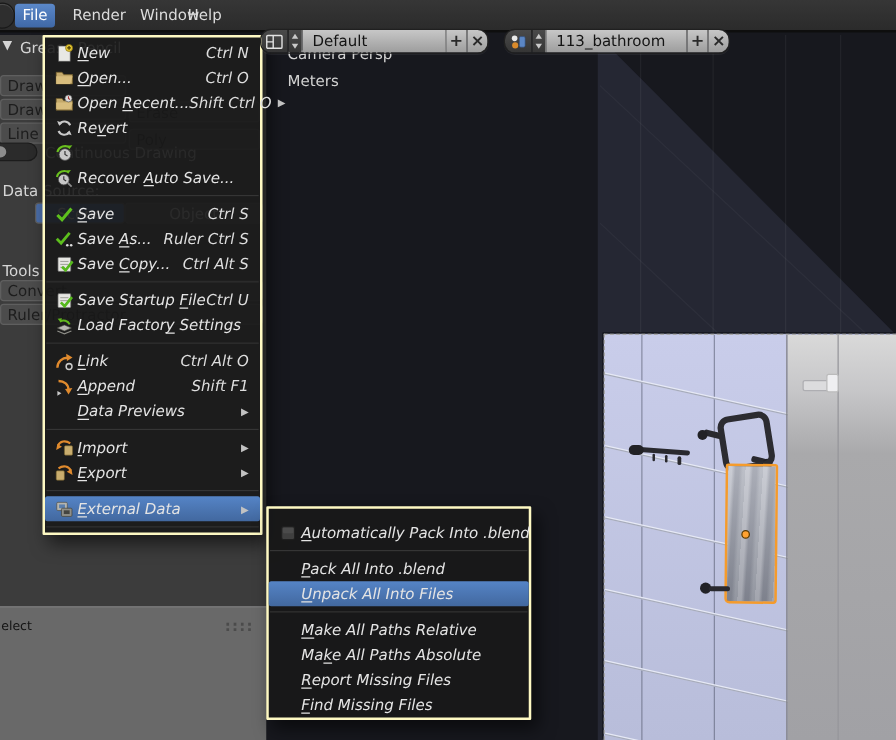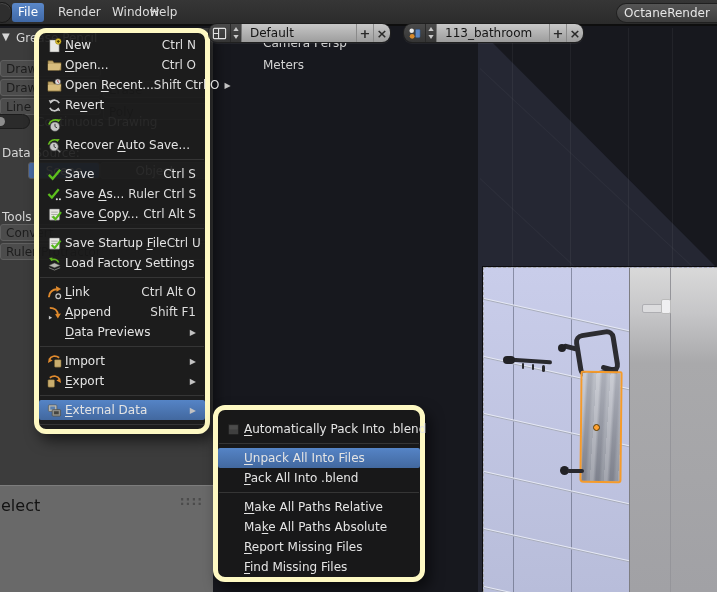--- a/index.html
+++ b/index.html
@@ -24,21 +24,21 @@
     border-left:1px solid #8a8a8a;font-weight:bold;font-size:13px;}
   #engine-btn{position:absolute;left:616px;top:3px;width:101px;height:20px;border-radius:10px 0 0 10px;
     background:linear-gradient(#555,#3d3d3d);border:1px solid #202020;border-right:none;color:#e6e6e6;
     display:flex;align-items:center;justify-content:center;}
   
   #viewport{position:absolute;left:0;top:28px;width:717px;height:564px;background:#17181e;z-index:1;}
   #vp-wedge{position:absolute;left:0;top:0;width:717px;height:564px;background:#252733;
     clip-path:polygon(478px 0px,717px 240px,717px 564px,478px 564px);}
   .vp-vline{position:absolute;top:0;width:1px;height:240px;background:rgba(255,255,255,.05);}
   .vp-diag{position:absolute;height:1px;width:420px;background:rgba(255,255,255,.04);transform-origin:left center;transform:rotate(43deg);}
-  .vp-text{position:absolute;color:#d2d2d2;z-index:2;margin-left:33px;}
+  .vp-text{position:absolute;color:#d2d2d2;z-index:2;}
   
   #cam{position:absolute;left:483px;top:239px;width:234px;height:325px;z-index:3;
     border-left:1px dashed #a8a8a8;border-top:1px dashed #a8a8a8;box-shadow:-1px -1px 0 rgba(0,0,0,.7);
     background:linear-gradient(180deg,#c9cdea,#b8bdda);overflow:hidden;}
   .grout-v{position:absolute;top:0;width:1px;height:100%;background:rgba(72,77,98,.5);}
   .tile-d{position:absolute;left:0;width:152px;height:2px;background:#e6e9f5;border-bottom:1px solid rgba(92,97,118,.45);
     transform-origin:left center;transform:rotate(12.5deg);}
   #grayband{position:absolute;left:145px;top:0;width:89px;height:100%;
     background:linear-gradient(180deg,#d9d9d9 0,#c6c6c8 45px,#a9a9ab 95px,#a1a1a5 100%);
     border-left:1px solid #7e7e82;}
@@ -60,25 +60,25 @@
   .gbtn{position:absolute;background:#4c4c4c;border:1px solid #5f5f5f;border-radius:3px;color:#1d1d1d;
     display:flex;align-items:center;padding:0 5px;height:17px;}
   .glabel{position:absolute;color:#d6d6d6;}
   #gscene{background:#4a6da8;color:#f2f2f2;justify-content:center;}
   #gobject{justify-content:center;color:#c9c9c9;background:#515151;}
   #gtoggle{position:absolute;left:-8px;top:86px;width:38px;height:15px;border-radius:8px;background:#2b2b2b;border:1px solid #1c1c1c;}
   #gtoggle i{position:absolute;left:3px;top:2px;width:9px;height:9px;border-radius:50%;background:#8d8d8d;}
   
   #bottom-panel{position:absolute;left:0;top:485px;width:213px;height:107px;background:#696969;z-index:4;
     border-top:1px solid #7d7d7d;}
-  #bottom-panel .title{position:absolute;left:1px;top:10px;color:#131313;font-size:16px;}
+  #bottom-panel .title{position:absolute;left:1px;top:10px;color:#131313;font-size:10px;}
   #bottom-panel .grip{position:absolute;right:10px;top:8px;color:#4b4b4b;font-weight:bold;letter-spacing:1px;}
   
-  .menu{position:absolute;background:rgba(24,24,24,.9);border:5px solid #fef9c3;border-radius:12px;
-    box-shadow:5px 7px 14px rgba(0,0,0,.55);padding-top:2px;color:#e4e4e4;}
+  .menu{position:absolute;background:rgba(24,24,24,.9);border:2px solid #fef9c3;border-radius:1px;
+    box-shadow:5px 7px 14px rgba(0,0,0,.55);padding-top:2px;color:#e4e4e4;font-style:italic;}
   #file-menu{left:34px;top:28px;width:176px;z-index:10;}
   #ext-menu{left:213px;top:405px;width:212px;z-index:11;padding-top:9px;}
   .mrow{display:flex;align-items:center;height:20px;padding:0 9px 0 4px;position:relative;}
   .mrow.hl{background:linear-gradient(#5584c6,#42689f);border-radius:2px;}
   .mico{width:22px;height:16px;flex:none;display:flex;align-items:center;justify-content:center;}
   .mico svg{width:15px;height:15px;}
   .mlabel{white-space:nowrap;}
   .mlabel u{text-underline-offset:2px;}
   .mshort{margin-left:auto;color:#dedede;white-space:nowrap;}
   .marrow{font-size:8px;color:#c2c2c2;margin-left:auto;}
@@ -205,23 +205,20 @@
           <svg width="8" height="16" viewBox="0 0 8 16">
             <path d="M4 2l2.6 4H1.4z" fill="#c9c9c9"></path>
             <path d="M4 14l2.6-4H1.4z" fill="#c9c9c9"></path>
           </svg>
         </div>
       <div class="hfield" style="width:113px">113_bathroom</div>
       <div class="hbtn" style="width:17px">+</div>
       <div class="hbtn" style="width:17px">×</div>
     </div>
 
-    <div id="engine-btn">
-        <span>OctaneRender</span>
-      </div>
   </div>
 
   <div class="menu" id="file-menu">
       <div class="mrow">
         <span class="mico">
           <svg viewBox="0 0 16 16">
             <path d="M3 2h7l3 3v10H3z" fill="#e8e8e4" stroke="#555" stroke-width=".5"></path>
             <path d="M10 2l3 3h-3z" fill="#b9b9b2"></path>
             <circle cx="12" cy="3.6" r="3" fill="#e7c934" stroke="#8a7410" stroke-width=".6"></circle>
             <path d="M12 2v3.2M10.4 3.6h3.2" stroke="#4c3e00" stroke-width="1.1"></path>
@@ -412,28 +409,28 @@
       <div class="mrow">
         <span class="mico">
           <svg viewBox="0 0 16 16">
             <rect x="2.5" y="2.5" width="11" height="11" rx="1.5" fill="#3f3f3f" stroke="#1f1f1f"></rect>
             <rect x="3.5" y="3.5" width="9" height="4.5" rx="1" fill="#4b4b4b"></rect>
           </svg>
         </span>
         <span class="mlabel"><u>A</u>utomatically Pack Into .blend</span>
       </div>
       <div class="msep"></div>
+      <div class="mrow">
+        <span class="mico"></span>
+        <span class="mlabel"><u>P</u>ack All Into .blend</span>
+      </div>
       <div class="mrow hl">
         <span class="mico"></span>
         <span class="mlabel"><u>U</u>npack All Into Files</span>
       </div>
-      <div class="mrow">
-        <span class="mico"></span>
-        <span class="mlabel"><u>P</u>ack All Into .blend</span>
-      </div>
       <div class="msep"></div>
       <div class="mrow">
         <span class="mico"></span>
         <span class="mlabel"><u>M</u>ake All Paths Relative</span>
       </div>
       <div class="mrow">
         <span class="mico"></span>
         <span class="mlabel">Ma<u>k</u>e All Paths Absolute</span>
       </div>
       <div class="mrow">

